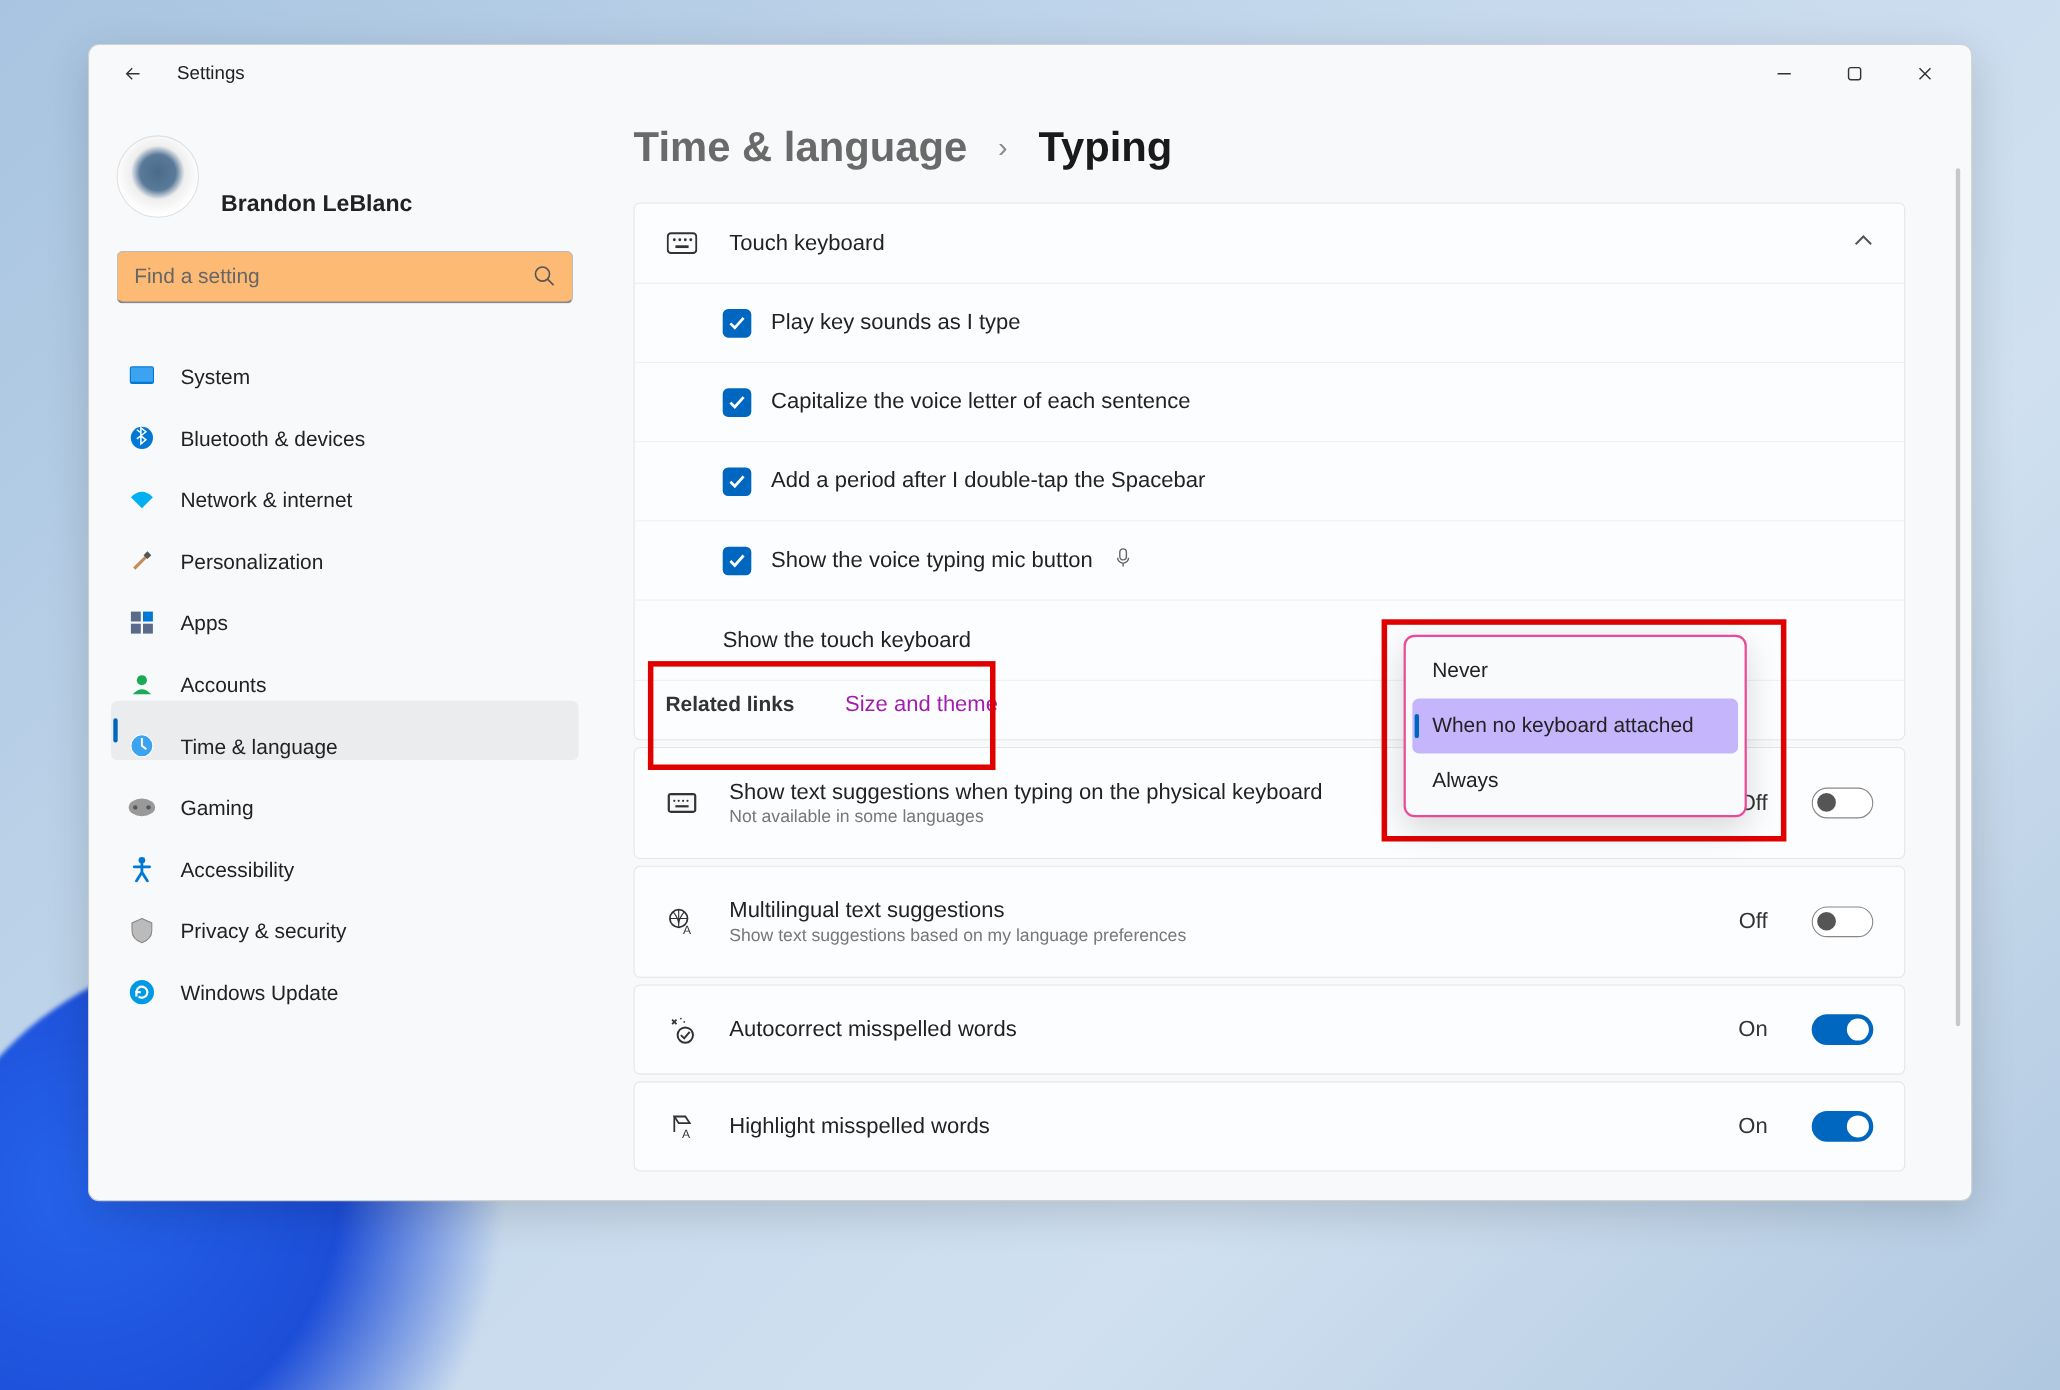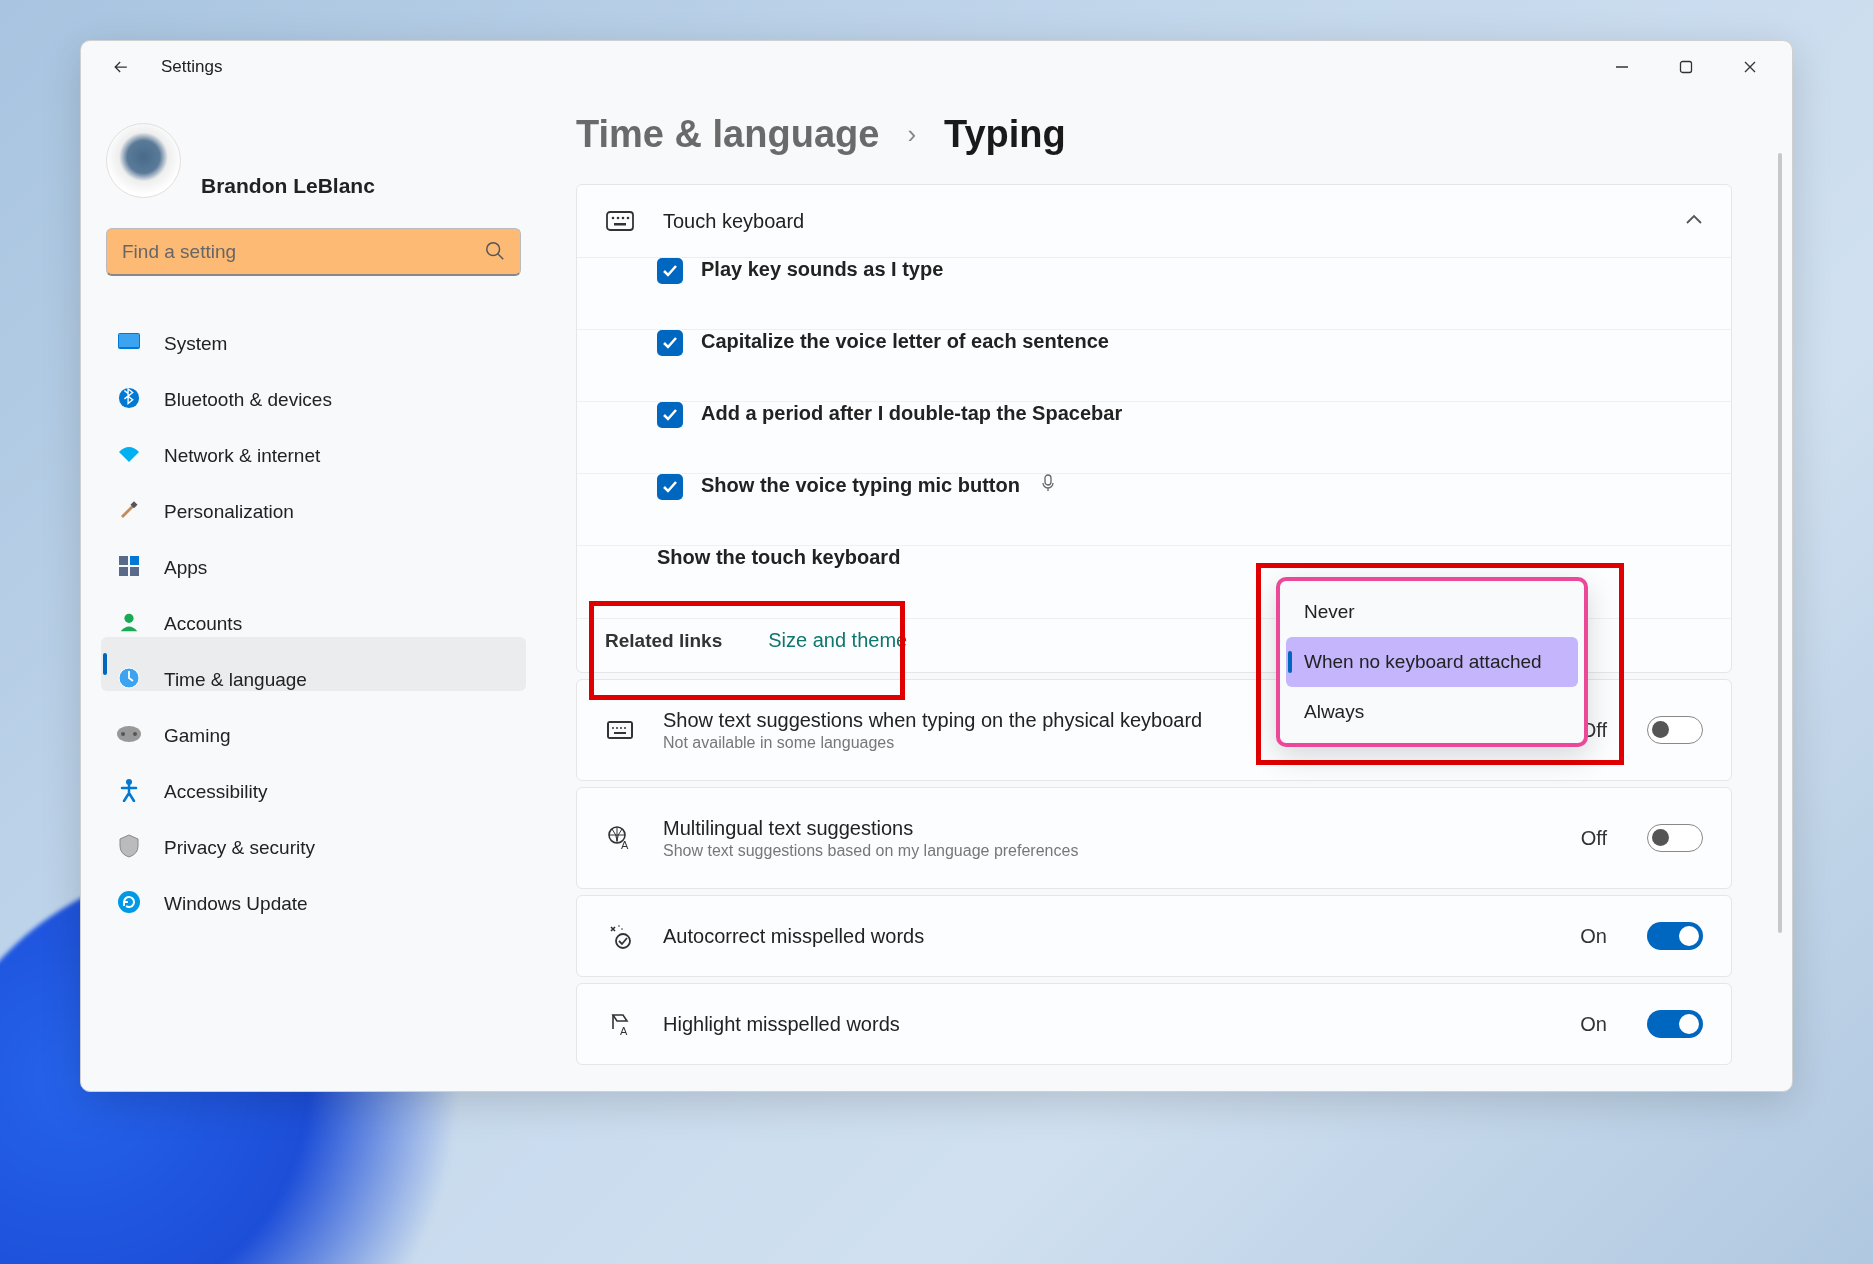--- a/index.html
+++ b/index.html
@@ -60,40 +60,40 @@
   .scroll-indicator { position:absolute; right:10px; top:60px; width:4px; height:780px; background:#c8c8c8; border-radius:3px;}
   .breadcrumb { display:flex; align-items:center; gap:28px; margin-bottom: 28px; }
   .crumb-parent { font-size: 38px; color:#6a6a6a; font-weight:600; }
   .crumb-sep { font-size:26px; color:#888; }
   .crumb-current { font-size: 38px; font-weight:600; color:#1a1a1a; }
   .card { background:#fcfdfe; border:1px solid #e6e6e6; border-radius:6px; margin-bottom: 6px; }
   .card-header { display:flex; align-items:center; height:72px; padding:0 28px; gap:28px; }
   .card-title { font-size:20px; color:#222; }
   .chev { margin-left:auto; color:#555; }
   .sub-list { border-top:1px solid #eee; }
-  .sub-item { display:flex; height:72px; padding:0 28px 0 80px; gap:18px; border-bottom:1px solid #f0f0f0; font-size:20px; color:#222; position:relative;font-weight:bold;}
+  .sub-item { display:flex; align-items:center; height:72px; padding:0 28px 0 80px; gap:18px; border-bottom:1px solid #f0f0f0; font-size:20px; color:#222; position:relative;}
   .sub-item:last-child{border-bottom:none;}
   .checkbox { width:26px; height:26px; background:#0067c0; border-radius:5px; display:flex; align-items:center; justify-content:center; color:#fff; flex-shrink:0;}
   .related { display:flex; align-items:center; gap:46px; padding: 10px 28px 20px 28px; border-top:1px solid #f0f0f0;}
   .related-label { font-size:19px; font-weight:600; color:#333; }
-  .related-link { font-size:20px; color:#0f766e; }
+  .related-link { font-size:20px; color:#a21caf; }
   .setting-row { display:flex; align-items:center; height:100px; padding:0 28px; gap:28px; }
   .setting-row.short{height:80px;}
   .setting-icon { width:30px; display:flex; justify-content:center; color:#333;}
   .setting-text-col { flex:1; }
   .setting-label { font-size:20px; color:#222; }
   .setting-desc { font-size:16px; color:#777; margin-top:2px;}
   .toggle-label { font-size:20px; color:#333; margin-right:12px;}
   .toggle { width:56px; height:28px; border-radius:14px; position:relative; }
   .toggle.off { background:#fff; border:1.5px solid #888; }
   .toggle.off::after { content:""; position:absolute; left:4px; top:4px; width:17px; height:17px; background:#555; border-radius:50%;}
   .toggle.on { background:#0067c0; }
   .toggle.on::after { content:""; position:absolute; right:4px; top:4px; width:20px; height:20px; background:#fff; border-radius:50%;}
   .highlight-box-1 { position:absolute; border:5px solid #e00000; pointer-events:none; }
-  .dropdown { position:absolute; background:#f8fafb; border:4px solid #ec4899; border-radius:10px; box-shadow:0 10px 30px rgba(0,0,0,0.15); padding:6px; width:312px;}
+  .dropdown { position:absolute; background:#f8fafb; border:2px solid #ec4899; border-radius:10px; box-shadow:0 10px 30px rgba(0,0,0,0.15); padding:6px; width:312px;}
   .dropdown-item { height:50px; display:flex; align-items:center; padding:0 18px; font-size:19px; color:#222; border-radius:6px; position:relative;}
   .dropdown-item.selected { background:#c4b5fd; }
   .dropdown-item.selected::before { content:""; position:absolute; left:2px; top:14px; width:4px; height:22px; background:#0067c0; border-radius:3px;}
   .mic-icon { color:#666; margin-left:3px; }
 </style>
 </head>
 <body>
 
 <div class="bloom"></div>
 

